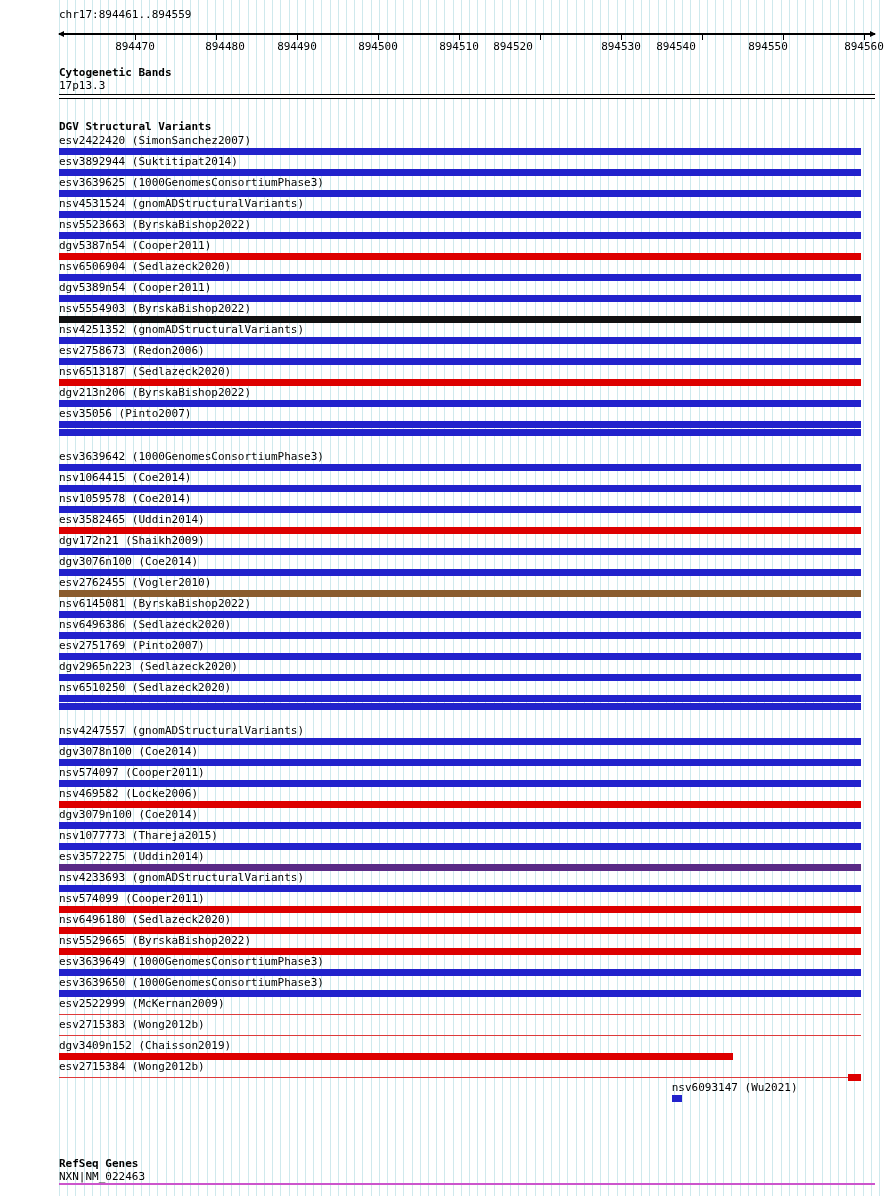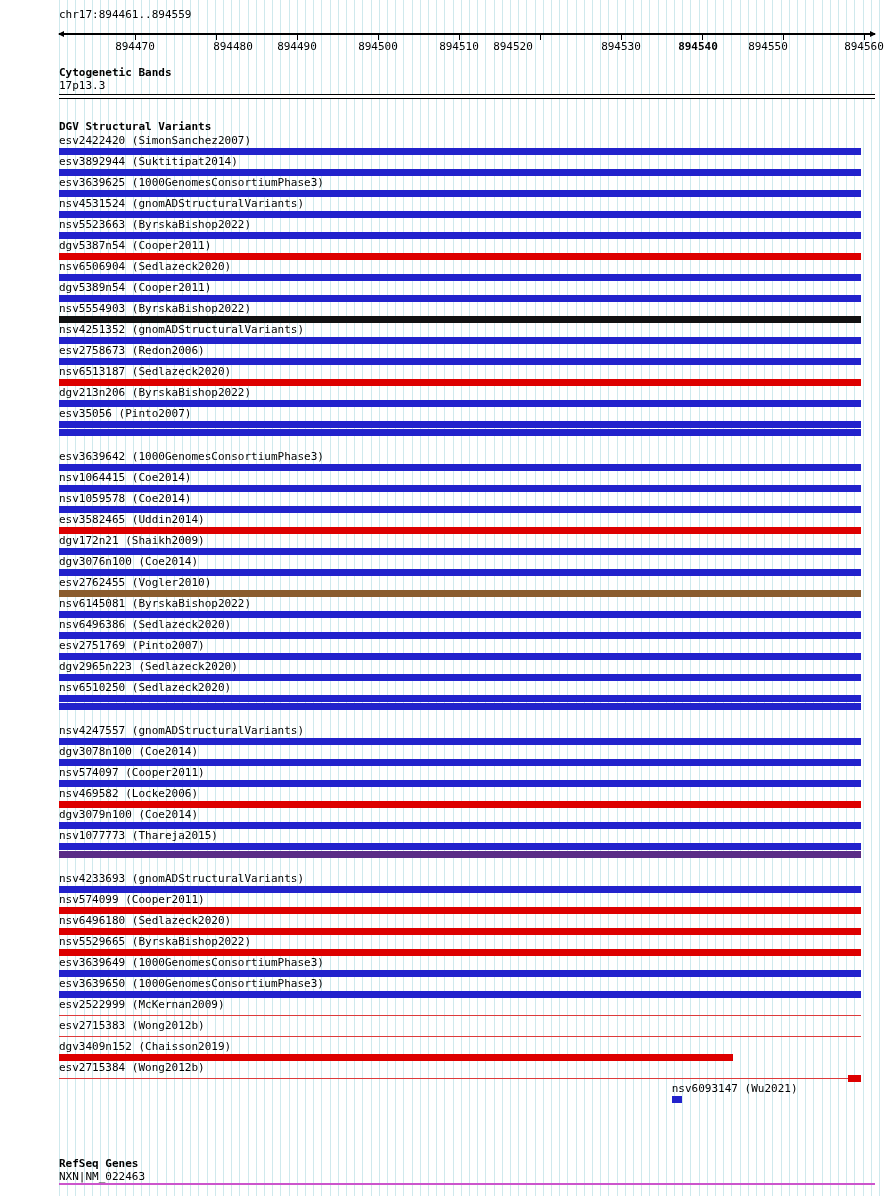--- a/index.html
+++ b/index.html
@@ -44,33 +44,33 @@
   <div class="abs txt region-label">chr17:894461..894559</div>
 
   <div class="abs ruler">
     <div class="ruler-line"></div>
     <div class="arrow left"></div>
     <div class="arrow right"></div>
     <div>
         <div class="tick" style="left: 76px;"></div>
         <div class="tick-label" style="left: 76px;">894470</div>
         <div class="tick" style="left: 157px;"></div>
-        <div class="tick-label" style="left: 174px;">894480</div>
+        <div class="tick-label" style="left: 166px;">894480</div>
         <div class="tick" style="left: 238px;"></div>
         <div class="tick-label" style="left: 238px;">894490</div>
         <div class="tick" style="left: 319px;"></div>
         <div class="tick-label" style="left: 319px;">894500</div>
         <div class="tick" style="left: 400px;"></div>
         <div class="tick-label" style="left: 400px;">894510</div>
         <div class="tick" style="left: 481px;"></div>
         <div class="tick-label" style="left: 454px;">894520</div>
         <div class="tick" style="left: 562px;"></div>
         <div class="tick-label" style="left: 562px;">894530</div>
         <div class="tick" style="left: 643px;"></div>
-        <div class="tick-label" style="left: 639px; font-weight: bold;">894540</div>
+        <div class="tick-label" style="left: 617px;">894540</div>
         <div class="tick" style="left: 724px;"></div>
         <div class="tick-label" style="left: 709px;">894550</div>
         <div class="tick" style="left: 805px;"></div>
         <div class="tick-label" style="left: 805px;">894560</div>
       </div>
   </div>
 
   <div class="abs txt bold cyto-title">Cytogenetic Bands</div>
   <div class="abs txt cyto-name">17p13.3</div>
   <div class="abs cyto-band"></div>
@@ -273,20 +273,21 @@
           <div class="seg" style="left: 0%; width: 100%; height: 7px; top: 0px; background: rgb(34, 34, 204);"></div>
         </div>
   </div>
       <div class="vrow">
     <div class="vlabel">nsv1077773 (Thareja2015)</div>
     <div class="vtrack">
           <div class="seg" style="left: 0%; width: 100%; height: 7px; top: 0px; background: rgb(34, 34, 204);"></div>
         </div>
   </div>
       <div class="vrow">
+    <div class="vlabel">esv3572275 (Uddin2014)</div>
     <div class="vtrack">
           <div class="seg" style="left: 0%; width: 100%; height: 7px; top: 0px; background: rgb(90, 43, 134);"></div>
         </div>
   </div>
       <div class="vrow">
     <div class="vlabel">nsv4233693 (gnomADStructuralVariants)</div>
     <div class="vtrack">
           <div class="seg" style="left: 0%; width: 100%; height: 7px; top: 0px; background: rgb(34, 34, 204);"></div>
         </div>
   </div>

